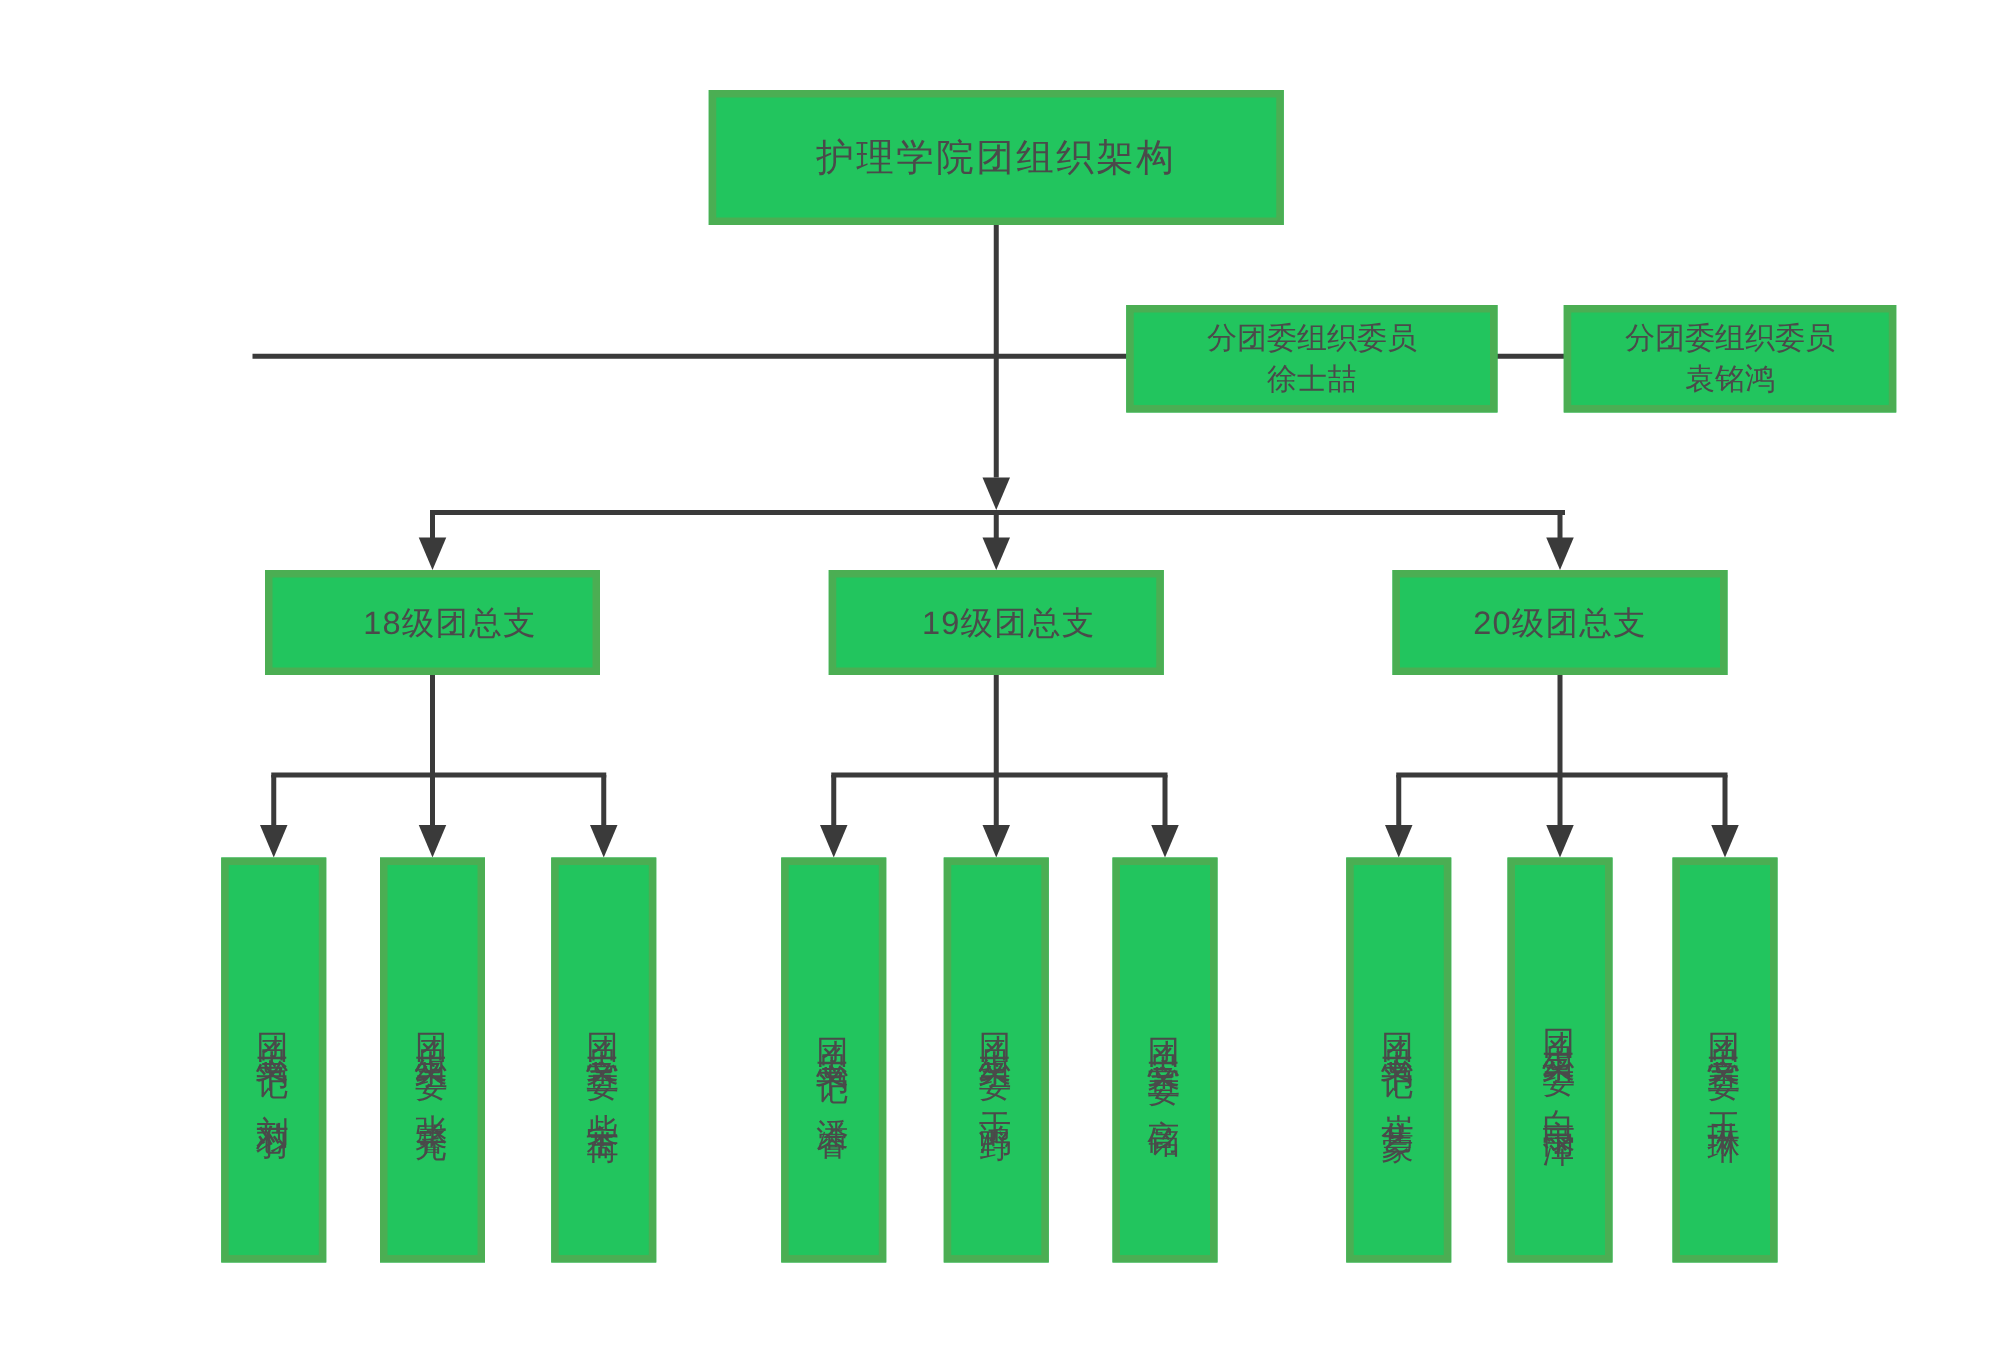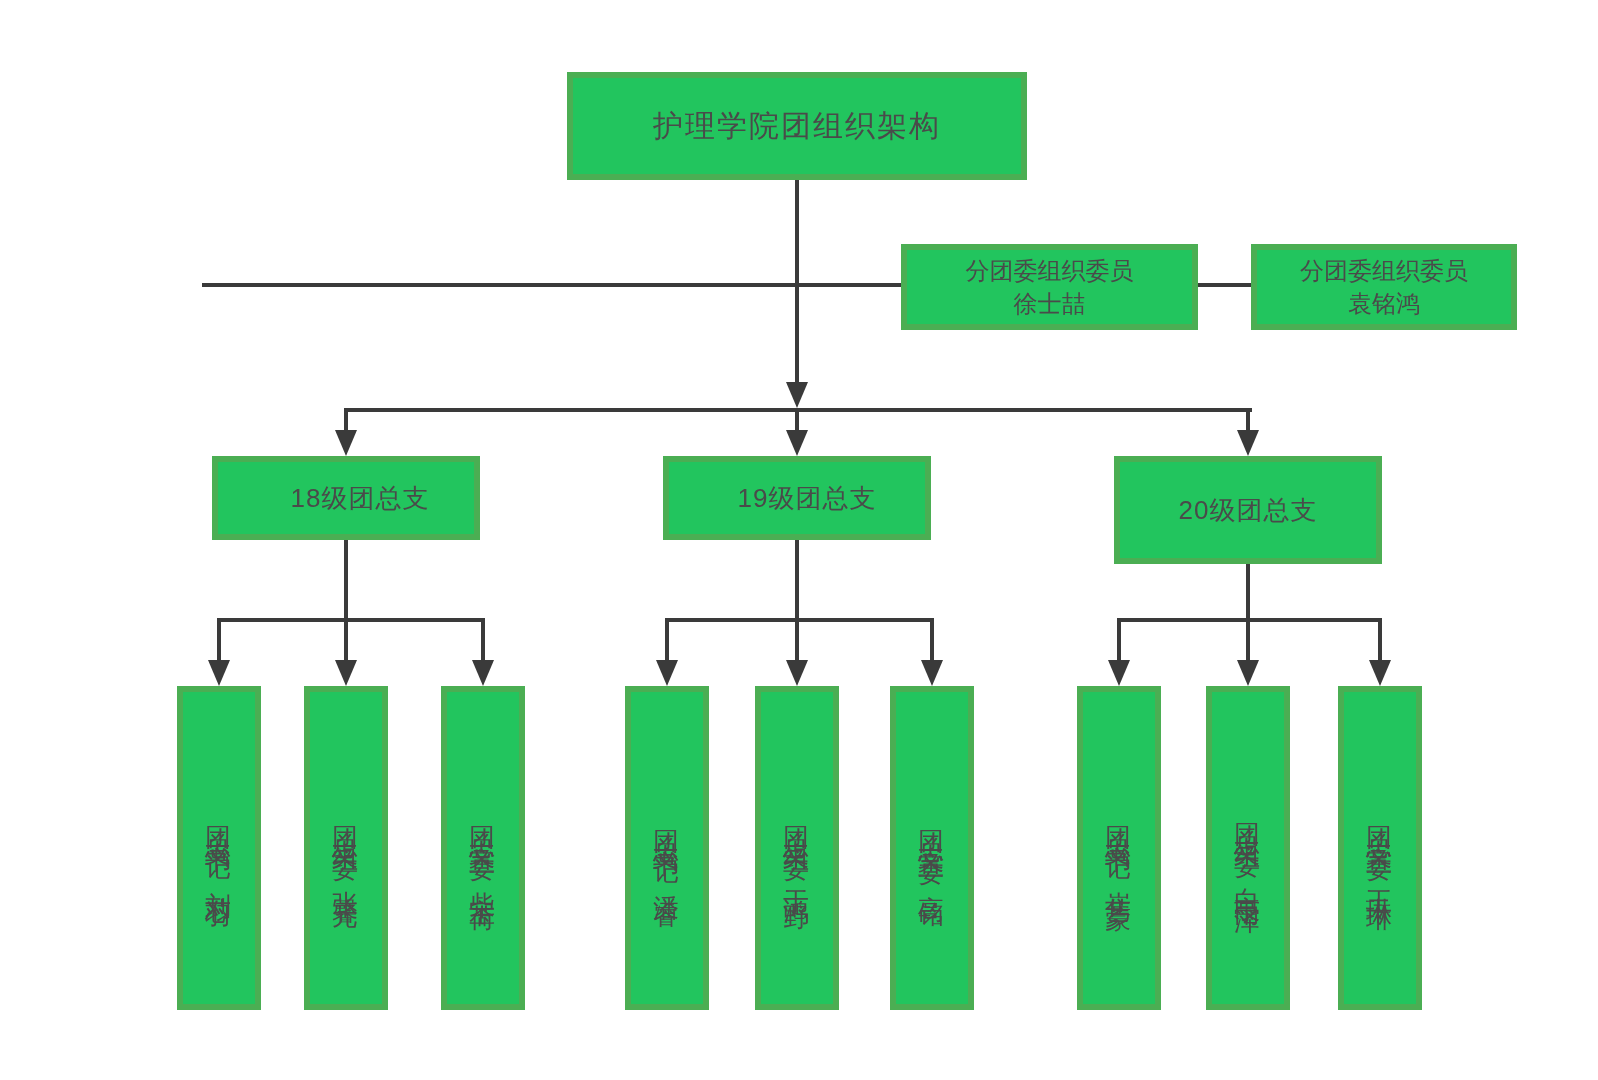--- a/index.html
+++ b/index.html
@@ -106,21 +106,21 @@
     <span class="role">分团委组织委员</span>
     <span class="name">袁铭鸿</span>
   </div>
 
   <div class="node node--grade" style="left:212px;top:456px;width:268px;height:84px;padding-left:28px;">
     <span>18级团总支</span>
   </div>
   <div class="node node--grade" style="left:663px;top:456px;width:268px;height:84px;padding-left:20px;">
     <span>19级团总支</span>
   </div>
-  <div class="node node--grade" style="left:1114px;top:456px;width:268px;height:108px;">
+  <div class="node node--grade" style="left:1114px;top:456px;width:268px;height:84px;">
     <span>20级团总支</span>
   </div>
 
   <div class="node node--member" style="left:177px;top:686px;width:84px;height:324px;">
     <span class="role">团总支书记</span>
     <span class="name">刘芯羽</span>
   </div>
   <div class="node node--member" style="left:304px;top:686px;width:84px;height:324px;">
     <span class="role">团总支组委</span>
     <span class="name">张馨元</span>

